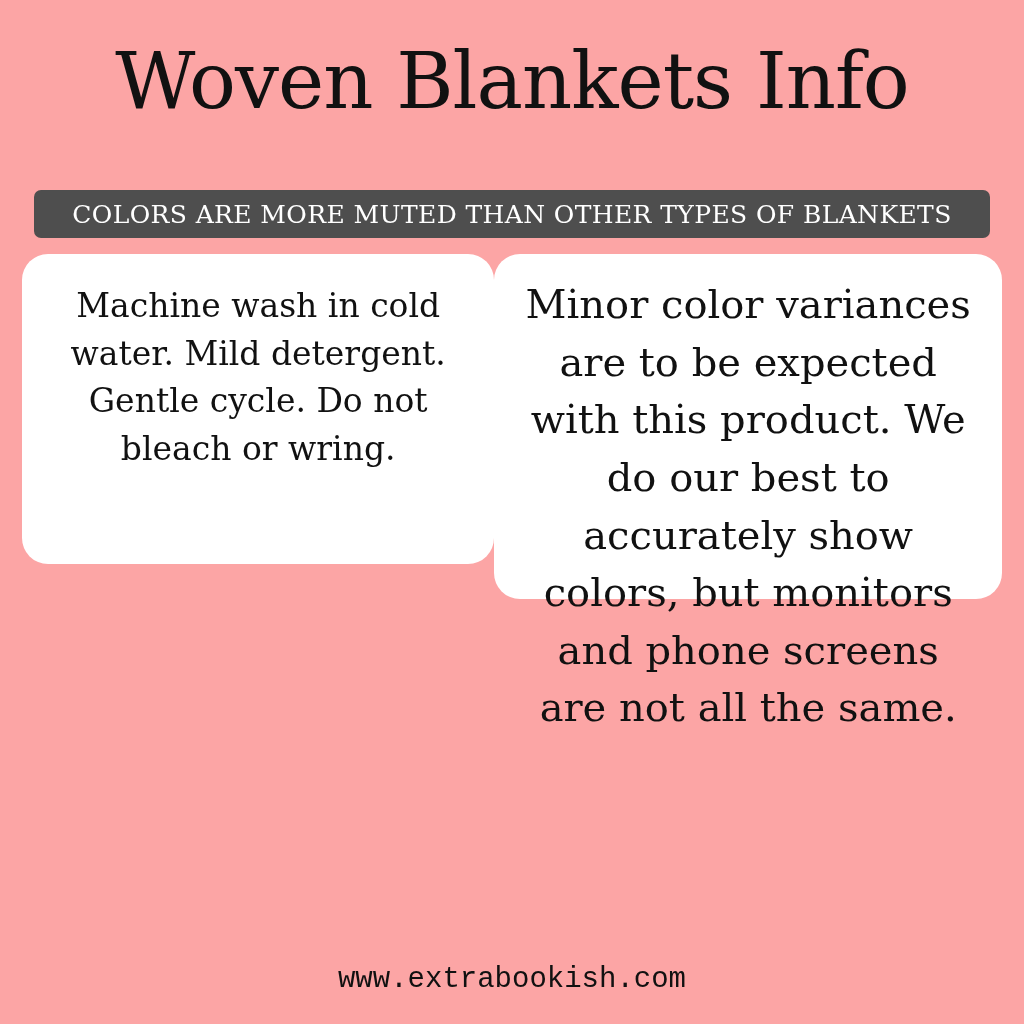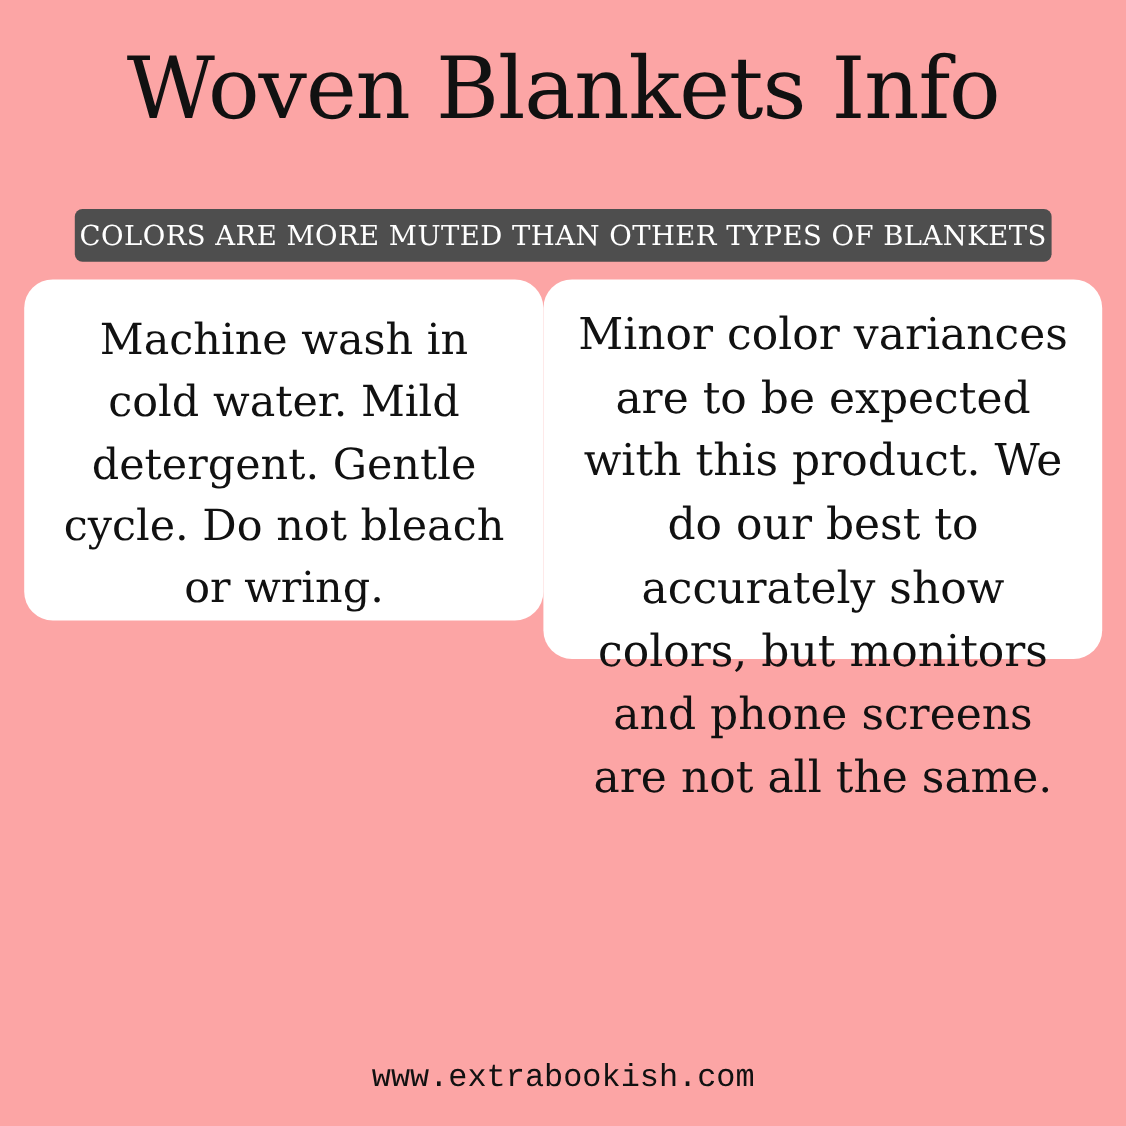--- a/index.html
+++ b/index.html
@@ -42,21 +42,21 @@
     text-align: center;
     font-family: "Liberation Sans", sans-serif;
     font-size: 35px;
     line-height: 1.98;
     color: #4a4a4a;
     font-weight: 400;
   }
 
   .banner {
     margin-top: 18px;
-    width: 888px;
+    width: 956px;
     height: 48px;
     background: #4e4e4e;
     border-radius: 7px;
     display: flex;
     align-items: center;
     justify-content: center;
   }
   .banner-text {
     font-family: "DejaVu Serif", serif;
     font-size: 25px;
@@ -79,21 +79,21 @@
     box-sizing: border-box;
     font-family: "DejaVu Serif", serif;
     color: #111111;
     text-align: center;
     line-height: 1.44;
   }
   .card-left {
     width: 480px;
     height: 310px;
     padding: 28px 30px;
-    font-size: 39px;
+    font-size: 33px;
     display: flex;
     align-items: flex-start;
     justify-content: center;
   }
   .card-right {
     width: 516px;
     height: 345px;
     padding: 22px 28px;
     font-size: 40px;
     display: flex;

